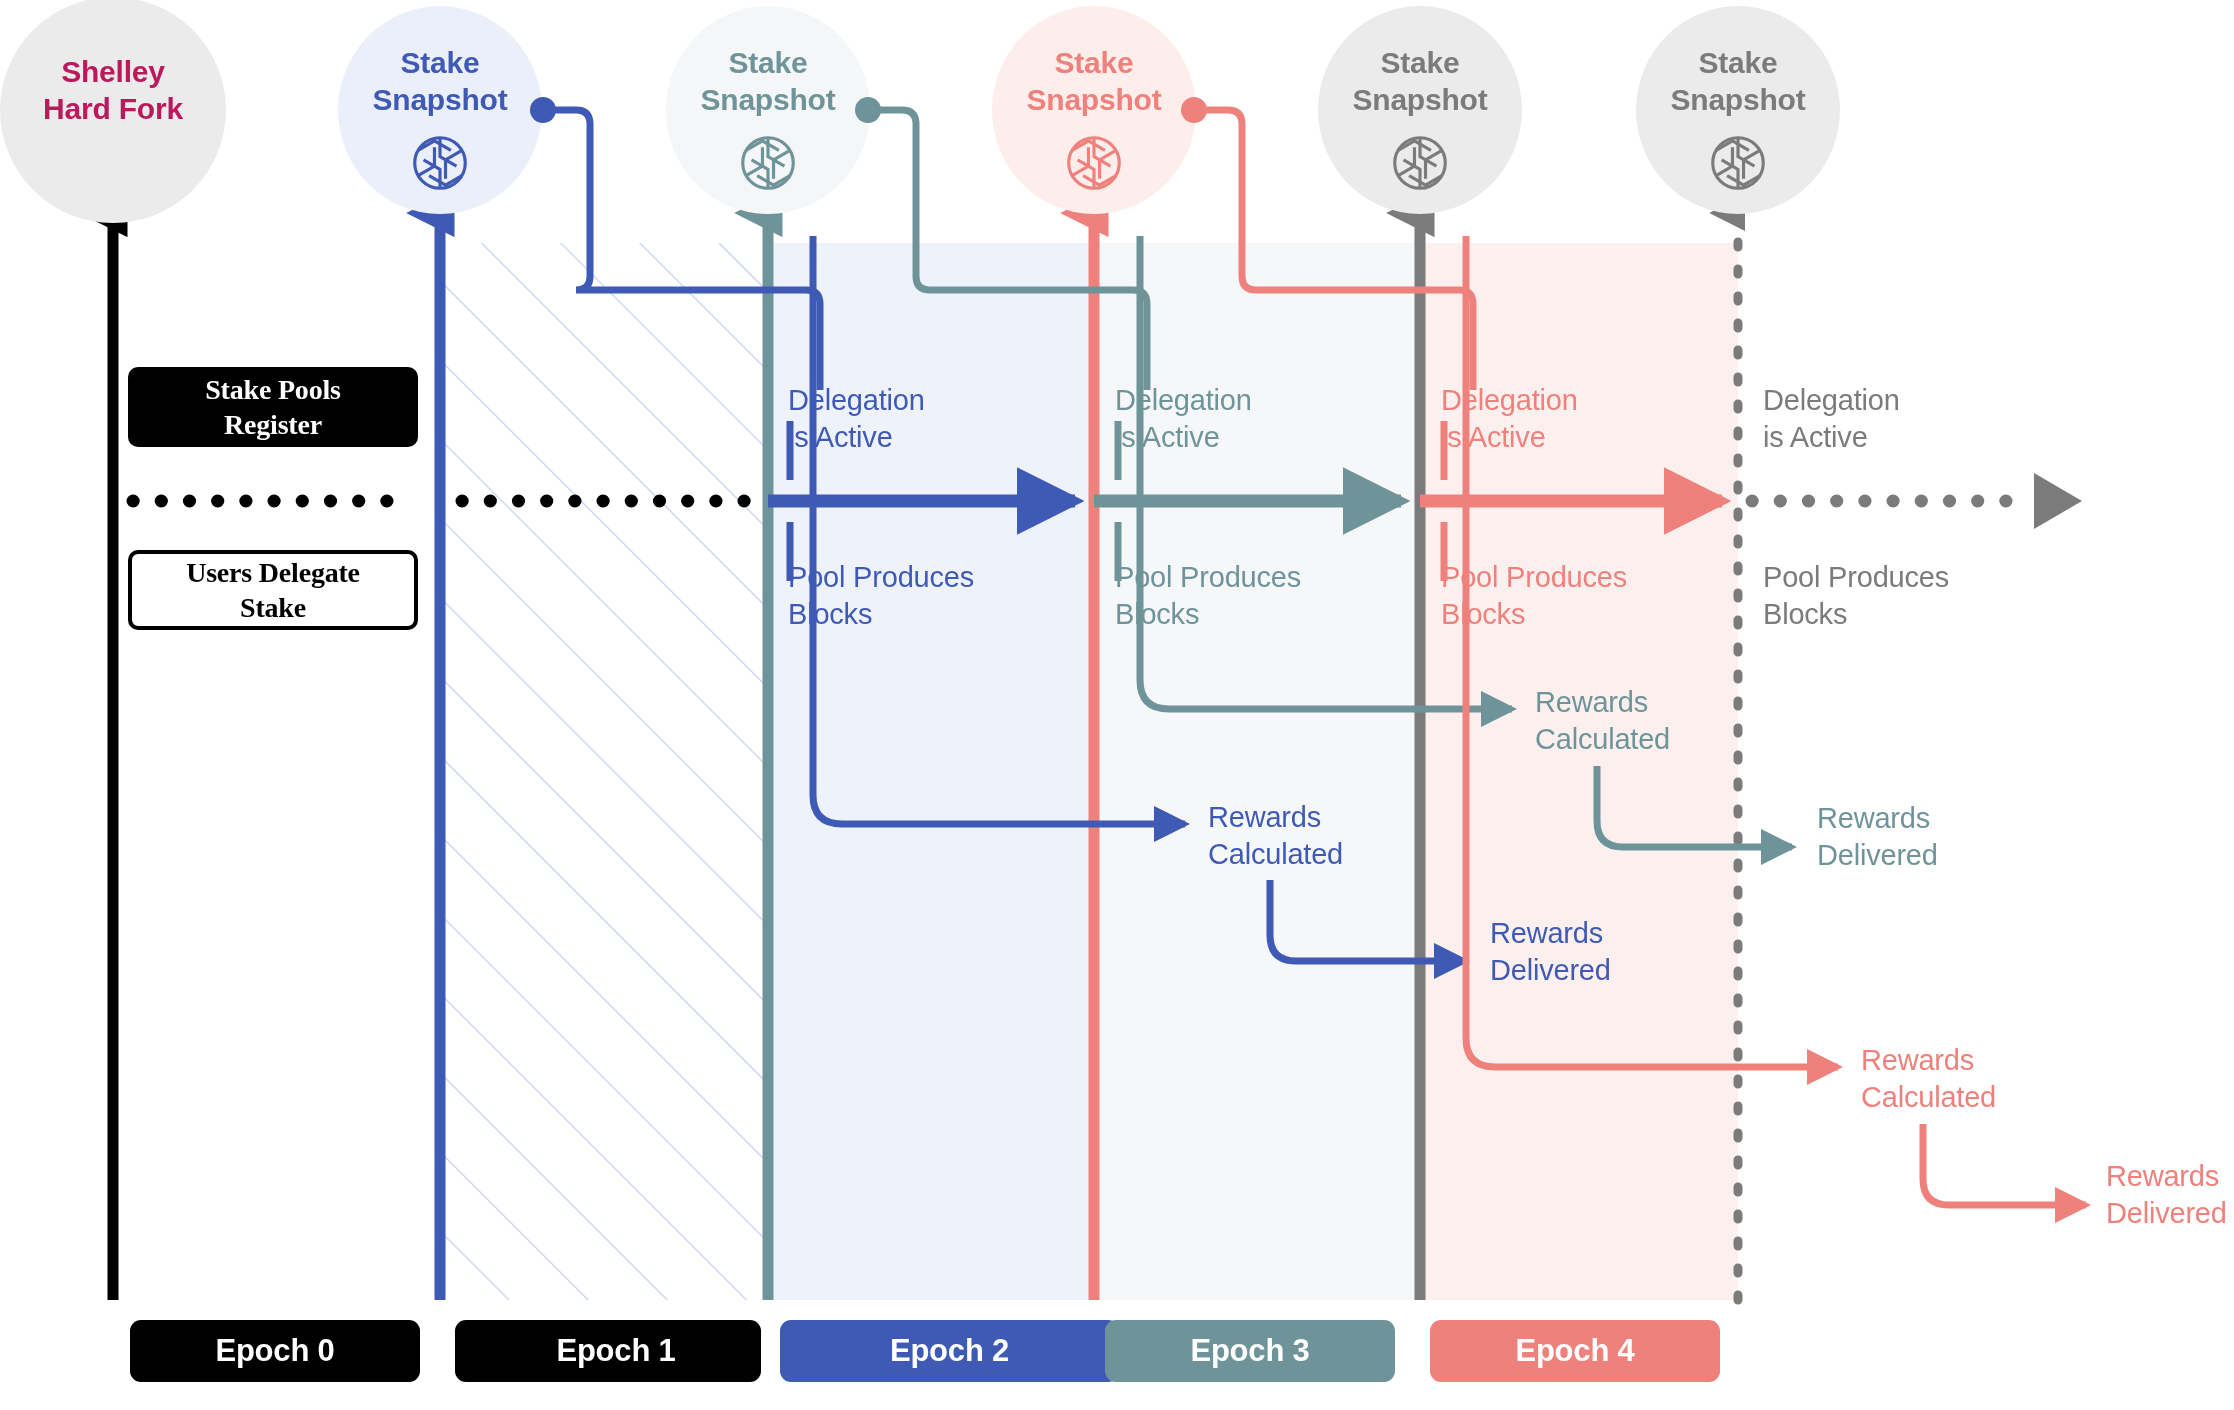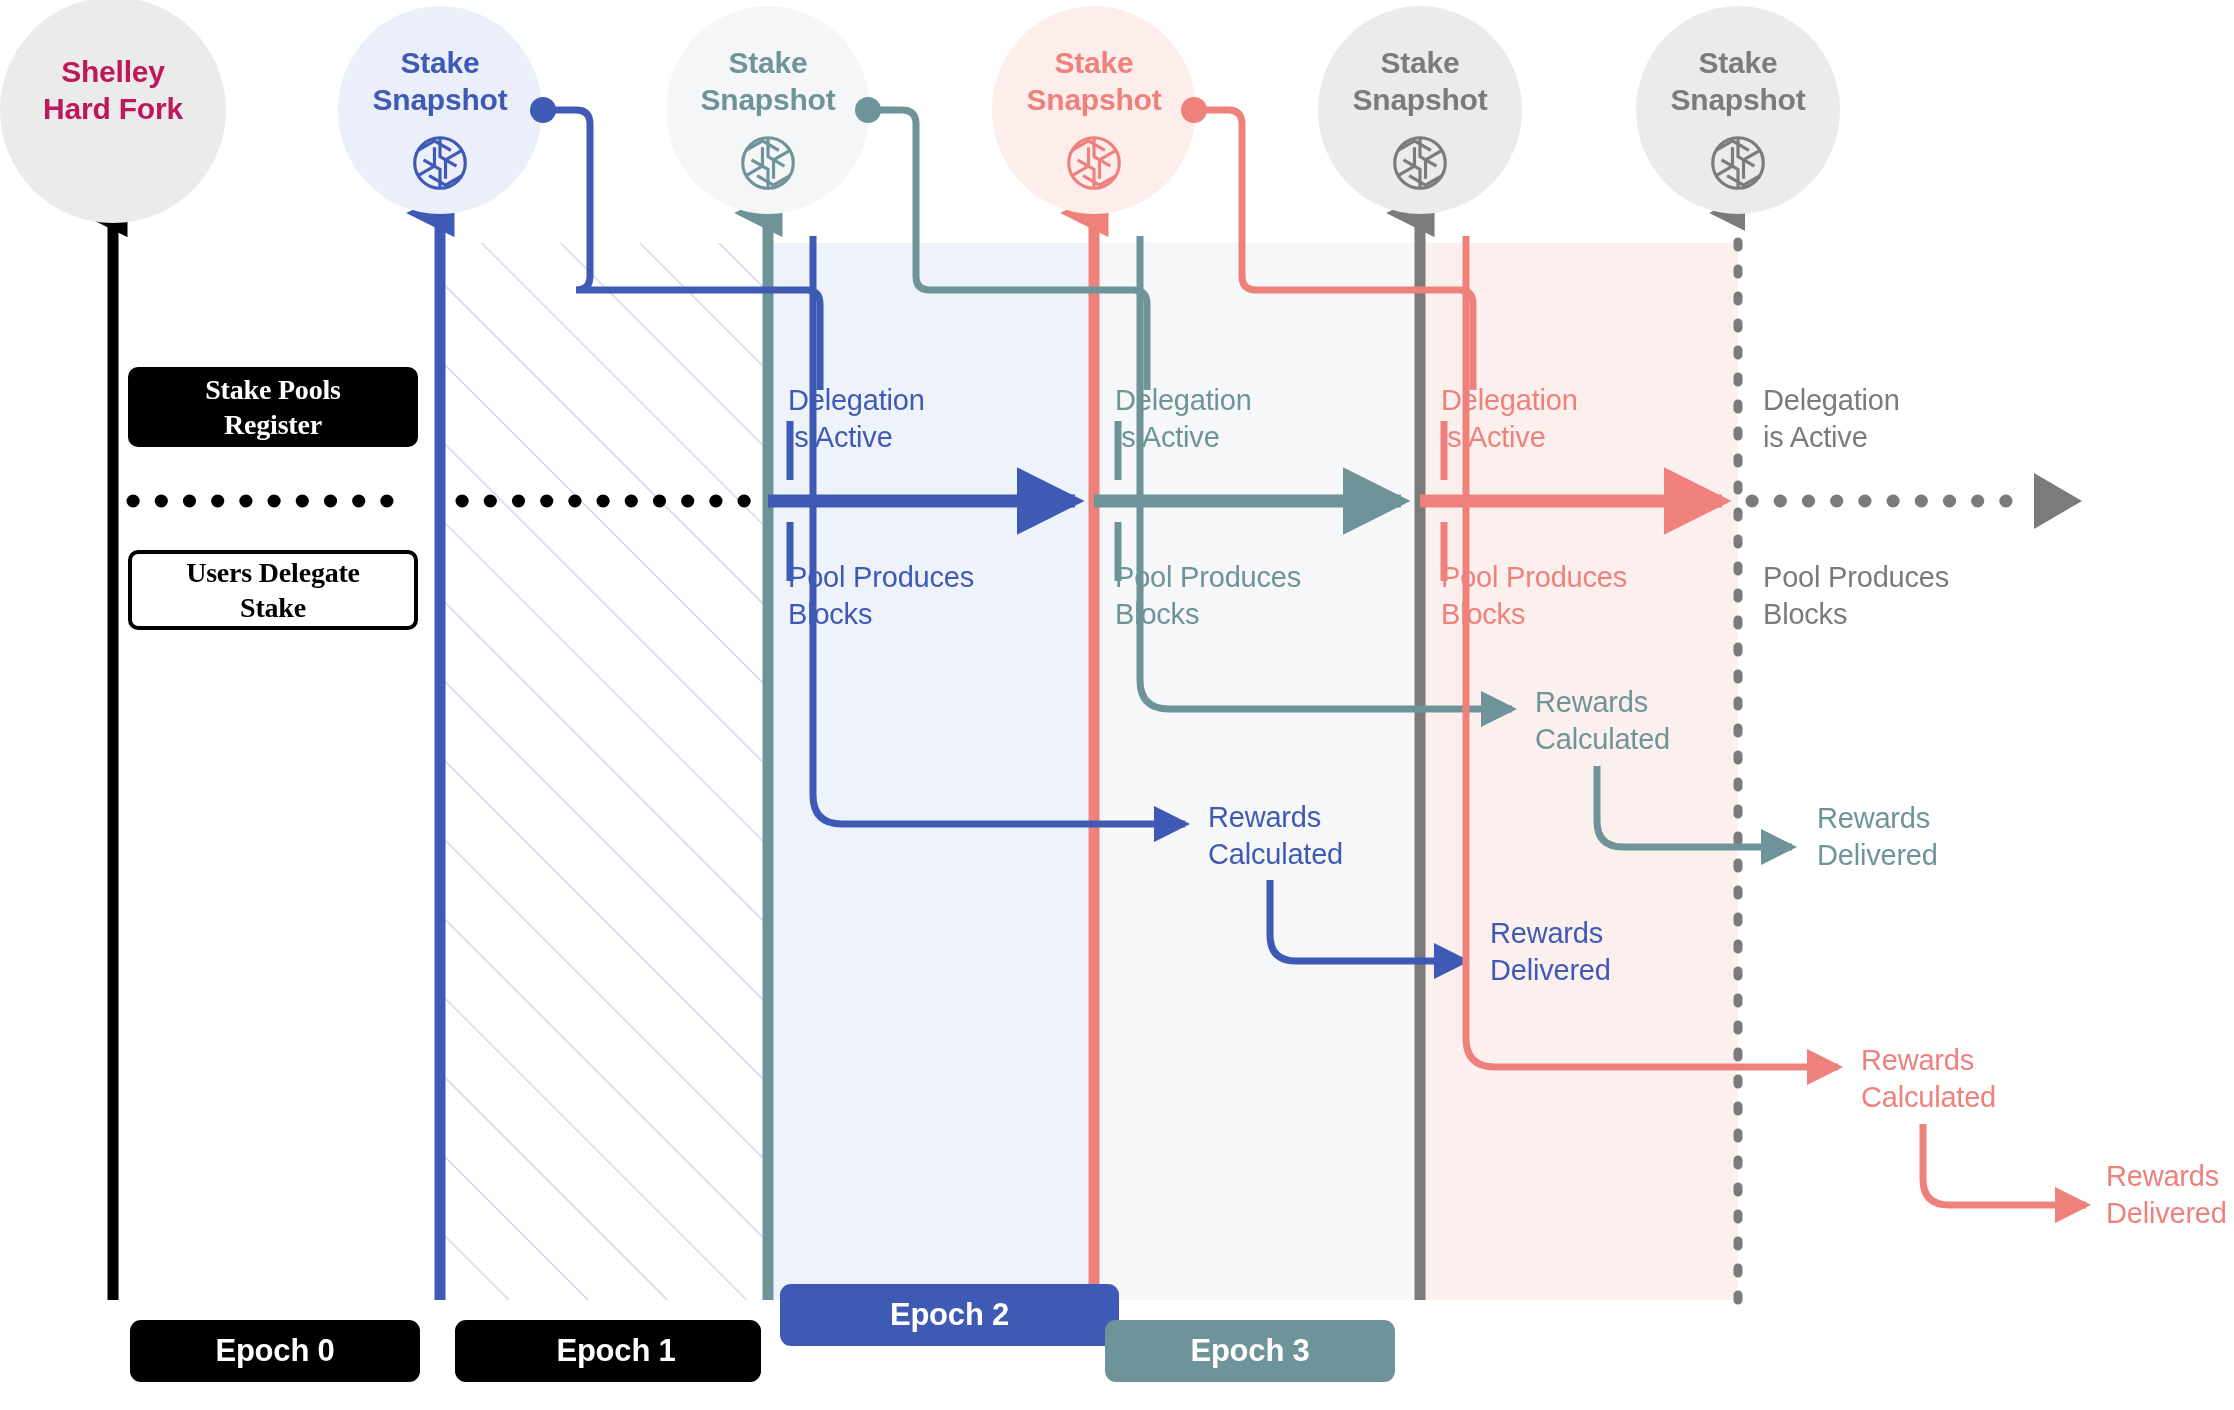--- a/index.html
+++ b/index.html
@@ -281,16 +281,17 @@
   <div class="flow-label" style="left:2106px; top:1158px; color:#ef817c;">Rewards
 Delivered</div>
 
   <div class="flow-label" style="left:1763px; top:382px; color:#7b7b7b;">Delegation
 is Active</div>
   <div class="flow-label" style="left:1763px; top:559px; color:#7b7b7b;">Pool Produces
 Blocks</div>
 
   <div class="epoch-chip" style="left:130px; top:1320px; width:290px; background:#000000;">Epoch 0</div>
   <div class="epoch-chip" style="left:455px; top:1320px; width:290px; background:#000000;padding-left:16px;">Epoch 1</div>
-  <div class="epoch-chip" style="left:780px; top:1284px; width:339px; background:#3f5ab5;">Epoch 2</div>
+  <div class="epoch-chip" style="left:780px; top:1320px; width:339px; background:#3f5ab5;">Epoch 2</div>
   <div class="epoch-chip" style="left:1105px; top:1320px; width:290px; background:#6e9499;">Epoch 3</div>
+  <div class="epoch-chip" style="left:1430px; top:1320px; width:290px; background:#ef817c;">Epoch 4</div>
 
 </div>
 
 </body></html>

